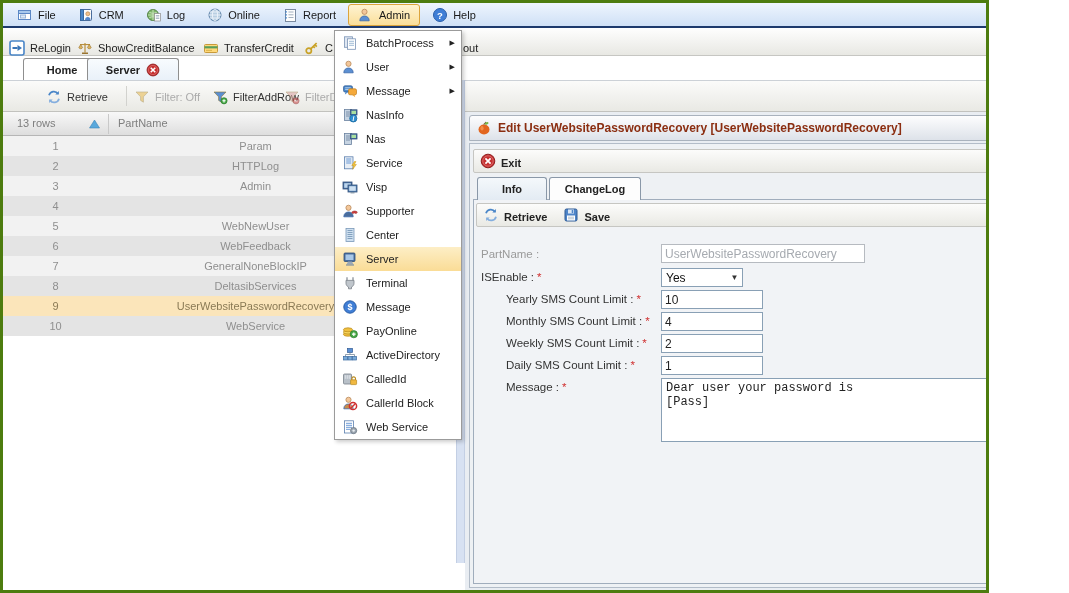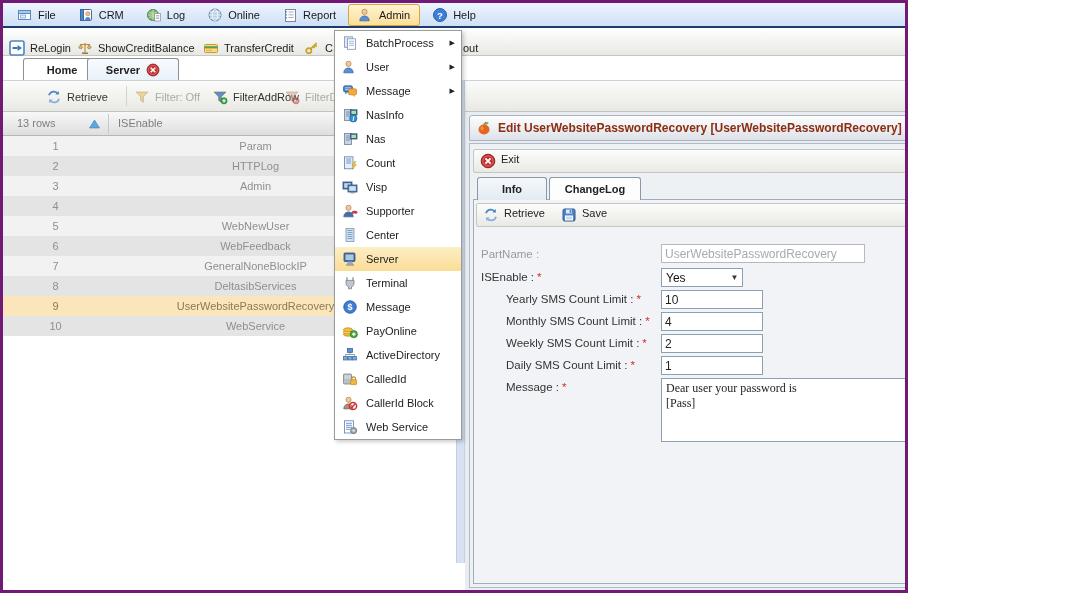--- a/index.html
+++ b/index.html
@@ -1,18 +1,18 @@
 <!DOCTYPE html>
 <html><head>
 <meta charset="utf-8">
 <style>
   html,body{margin:0;padding:0;background:#fff;}
   .window{
-    position:relative;width:908px;height:593px;box-sizing:border-box;
-    border:3px solid #701a75;background:#fff;overflow:hidden;
+    position:relative;width:989px;height:593px;box-sizing:border-box;
+    border:3px solid #4d7c0f;background:#fff;overflow:hidden;
     font-family:"Liberation Sans","DejaVu Sans",sans-serif;
   }
   .ic{width:16px;height:16px;display:inline-block;line-height:0;flex:0 0 16px;}
   .ic svg{display:block;}
   .ic13{width:14px;height:14px;flex:0 0 14px;}
   .ic13 svg{width:14px;height:14px;}
 
   
   #menubar{position:absolute;left:0;top:0;width:1063px;height:23px;
     background:linear-gradient(#eef5fe,#cfe0f6);border-bottom:2px solid #1d3a6d;
@@ -63,21 +63,21 @@
   
   #panel-header{position:absolute;left:466px;top:112px;width:594px;height:26px;box-sizing:border-box;
     background:linear-gradient(#fdfdfe,#dde2e9);border:1px solid #a9b2bd;border-radius:3px 3px 0 0;
     display:flex;align-items:center;gap:6px;padding-left:6px;
     font-size:12px;font-weight:bold;color:#8b2e11;}
   #panel-body{position:absolute;left:466px;top:140px;width:594px;height:445px;box-sizing:border-box;
     background:#eef1f4;border:1px solid #b2bcc8;}
   #exitbar{position:absolute;left:470px;top:146px;width:586px;height:24px;box-sizing:border-box;
     background:linear-gradient(#fcfcfb,#e9e9e4);border:1px solid #c6c6c2;border-radius:2px;
     display:flex;align-items:center;padding-left:6px;}
-  .pbtn{display:flex;align-items:flex-start;gap:5px;font-size:11px;color:#222;margin-right:16px;}
+  .pbtn{display:flex;align-items:flex-end;gap:5px;font-size:11px;color:#222;margin-right:16px;font-weight:bold;}
   .ftab{position:absolute;height:23px;box-sizing:border-box;display:flex;align-items:center;justify-content:center;
     font-size:11px;font-weight:bold;color:#222;border:1px solid #8a98a8;border-bottom:none;border-radius:3px 3px 0 0;z-index:2;}
   #infotab{left:474px;top:174px;width:70px;background:linear-gradient(#f4f8fb,#e3ebf3);}
   #changelogtab{left:546px;top:174px;width:92px;background:#fdfdfd;}
   #contentbox{position:absolute;left:470px;top:196px;width:586px;height:385px;box-sizing:border-box;
     background:#f1f3f6;border:1px solid #a0adbc;}
   #rsbar{position:absolute;left:473px;top:200px;width:580px;height:24px;box-sizing:border-box;
     background:linear-gradient(#fcfcfb,#e9e9e4);border:1px solid #c6c6c2;border-radius:2px;
     display:flex;align-items:center;padding-left:6px;}
 
@@ -90,21 +90,21 @@
   #in-partname{top:241px;width:196px;color:#a6aab0;border-color:#b6bac0;}
   #sel-isenable{position:absolute;left:658px;top:265px;width:82px;height:19px;box-sizing:border-box;
     border:1px solid #89a0b5;background:#fff;display:flex;align-items:center;font-size:12px;color:#111;}
   #sel-isenable .val{flex:1;padding-left:4px;}
   #sel-isenable .selarrow{width:15px;text-align:center;font-size:8px;color:#333;}
   #in-yearly{top:287px;width:94px;}
   #in-monthly{top:309px;width:94px;}
   #in-weekly{top:331px;width:94px;}
   #in-daily{top:353px;width:94px;}
   #ta-message{position:absolute;left:658px;top:375px;width:396px;height:58px;border:1px solid #89a0b5;
-    background:#fff;font-family:Liberation Serif, serif;font-size:12px;color:#222;
+    background:#fff;font-family:Liberation Mono, monospace;font-size:12px;color:#222;
     padding:2px 4px;resize:none;overflow:hidden;box-sizing:content-box;}
   #note{position:absolute;left:658px;top:441px;width:404px;font-size:11px;color:#222;line-height:1.45;}
   .tok{color:#4444cc;}
 
   
   #adminmenu{position:absolute;left:331px;top:27px;width:128px;box-sizing:border-box;
     background:#fff;border:1px solid #9b9b9b;box-shadow:2px 2px 4px rgba(0,0,0,0.2);z-index:50;}
   .aitem{height:24px;display:flex;align-items:center;gap:8px;padding-left:7px;font-size:11px;color:#222;position:relative;}
   .aitem.selected{background:linear-gradient(#fdeec6,#fadc96);}
   .aitem .sub{position:absolute;right:6px;font-size:7px;color:#222;}
@@ -301,21 +301,21 @@
         </span>
         <span>FilterDelet</span>
       </div>
     </div>
 
   <div id="gridheader">
     <span id="rowslabel">13 rows</span>
     <span id="sortic"><svg width="11" height="10" viewBox="0 0 11 10">
           <path d="M5.5 1l5 8h-10z" fill="#58a8dc" stroke="#3a85b8" stroke-width="0.6"></path>
         </svg></span>
-    <span id="colheader">ISEnable</span>
+    <span id="colheader">PartName</span>
     <span class="colsep"></span>
   </div>
   <div id="gridrows">
       <div class="grow odd" style="top: 133px;">
         <span class="num">1</span>
         <span class="nm">Param</span>
       </div>
       <div class="grow even" style="top: 153px;">
         <span class="num">2</span>
         <span class="nm">HTTPLog</span>
@@ -516,21 +516,21 @@
         <span>Nas</span>
       </div>
       <div class="aitem">
         <span class="ic">
           <svg width="16" height="16" viewBox="0 0 16 16" xmlns="http://www.w3.org/2000/svg">
             <rect x="2.5" y="1.8" width="8.5" height="12" fill="#e8eef5" stroke="#5b7fae" stroke-width="0.8"></rect>
             <path d="M4.2 4h5M4.2 6h5M4.2 8h5" stroke="#5b8fd2" stroke-width="0.9"></path>
             <path d="M12.4 6.5l-2.6 4h1.8l-1 3.8 3.8-4.8h-2l1.5-3z" fill="#f5c53a" stroke="#c8951a" stroke-width="0.5"></path>
           </svg>
         </span>
-        <span>Count</span>
+        <span>Service</span>
       </div>
       <div class="aitem">
         <span class="ic">
           <svg width="16" height="16" viewBox="0 0 16 16" xmlns="http://www.w3.org/2000/svg">
             <rect x="1" y="3" width="9" height="7" fill="#4a6f9f" stroke="#2f4f7a" stroke-width="0.8"></rect>
             <rect x="2.2" y="4.2" width="6.6" height="4.6" fill="#bcd6ee"></rect>
             <rect x="6" y="6" width="9" height="7" fill="#5580b0" stroke="#2f4f7a" stroke-width="0.8"></rect>
             <rect x="7.2" y="7.2" width="6.6" height="4.6" fill="#cfe2f3"></rect>
             <rect x="8.5" y="13" width="4" height="1.4" fill="#8899aa"></rect>
           </svg>

